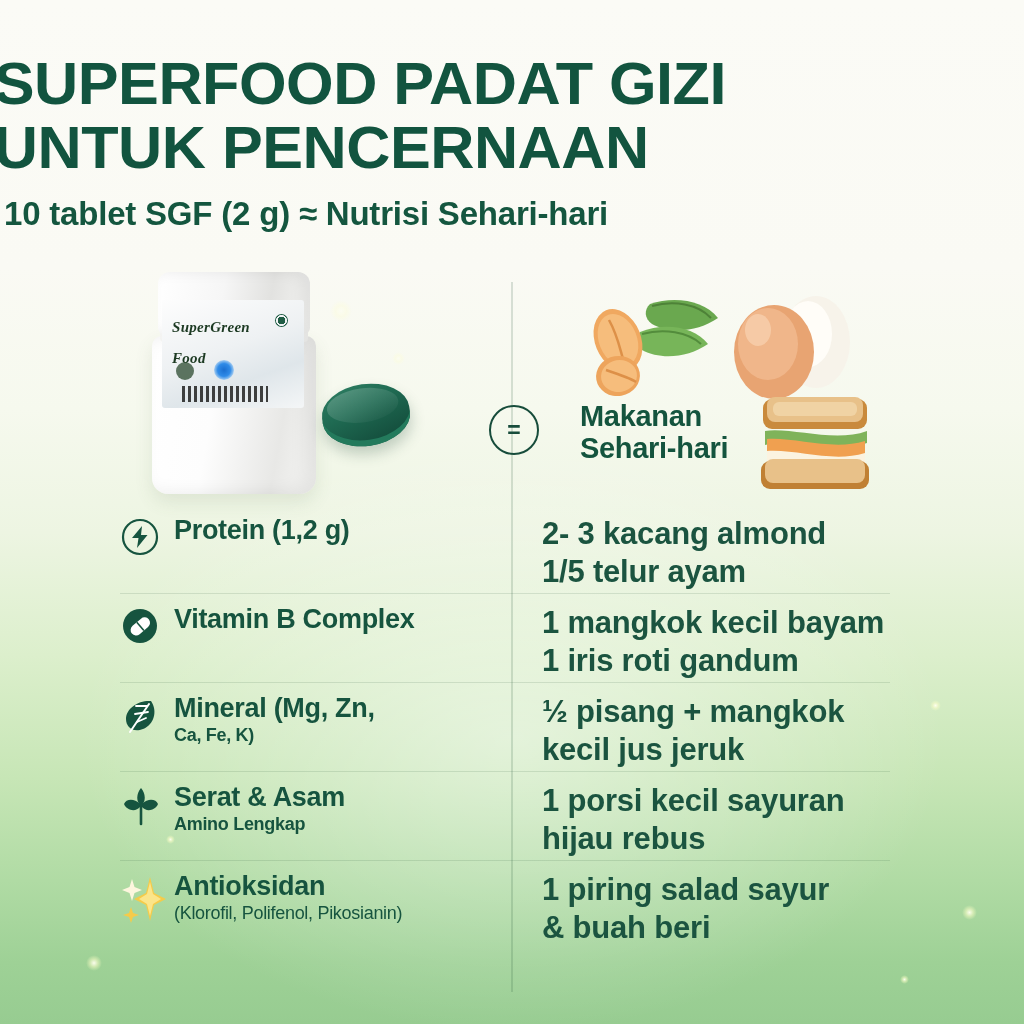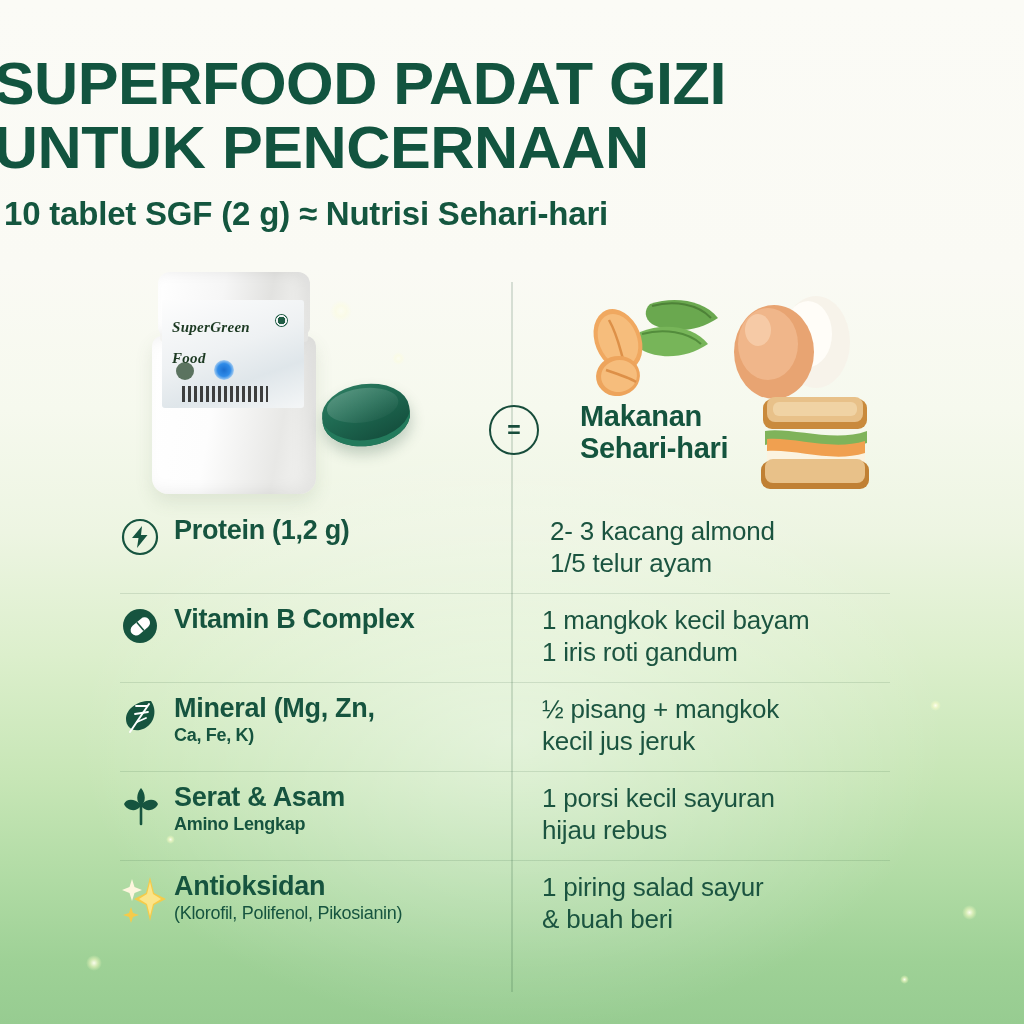--- a/index.html
+++ b/index.html
@@ -99,30 +99,30 @@
   .foods{position:absolute;left:560px;top:288px;width:360px;height:210px;}
   .emoji{position:absolute;font-size:0;line-height:0;}
   .food-cap{
     position:absolute;left:20px;top:112px;width:210px;
     color:#14543e;font-weight:bold;font-size:29px;line-height:1.12;letter-spacing:-0.3px;
   }
 
   
   .table{position:absolute;left:120px;top:505px;width:770px;}
   .row{position:relative;display:flex;min-height:88px;border-top:1.5px solid rgba(30,80,50,0.13);}
-  .row.first{border-top:none;gap:8px;}
+  .row.first{border-top:none;}
   .cell-left{width:392px;display:flex;align-items:flex-start;padding-top:10px;box-sizing:border-box;}
   .cell-right{flex:1;padding-left:30px;padding-top:10px;box-sizing:border-box;}
   .ic{width:54px;min-width:54px;padding-top:2px;}
   .nutrient{
     color:#16543f;font-weight:bold;font-size:27px;line-height:1.18;letter-spacing:-0.3px;
   }
   .nutrient .sub{display:block;font-weight:normal;font-size:18px;line-height:1.2;}
   .equiv{
-    color:#1b5440;font-weight:normal;font-size:26px;line-height:1.24;letter-spacing:-0.2px;
+    color:#1b5440;font-weight:bold;font-size:31px;line-height:1.24;letter-spacing:-0.2px;
   }
   svg{display:block;}
 </style>
 </head>
 <body>
 
 <div class="poster">
 
   <div class="bg-sparkles">
     <div class="dot" style="left:86px;top:955px;width:16px;height:16px;"></div>

